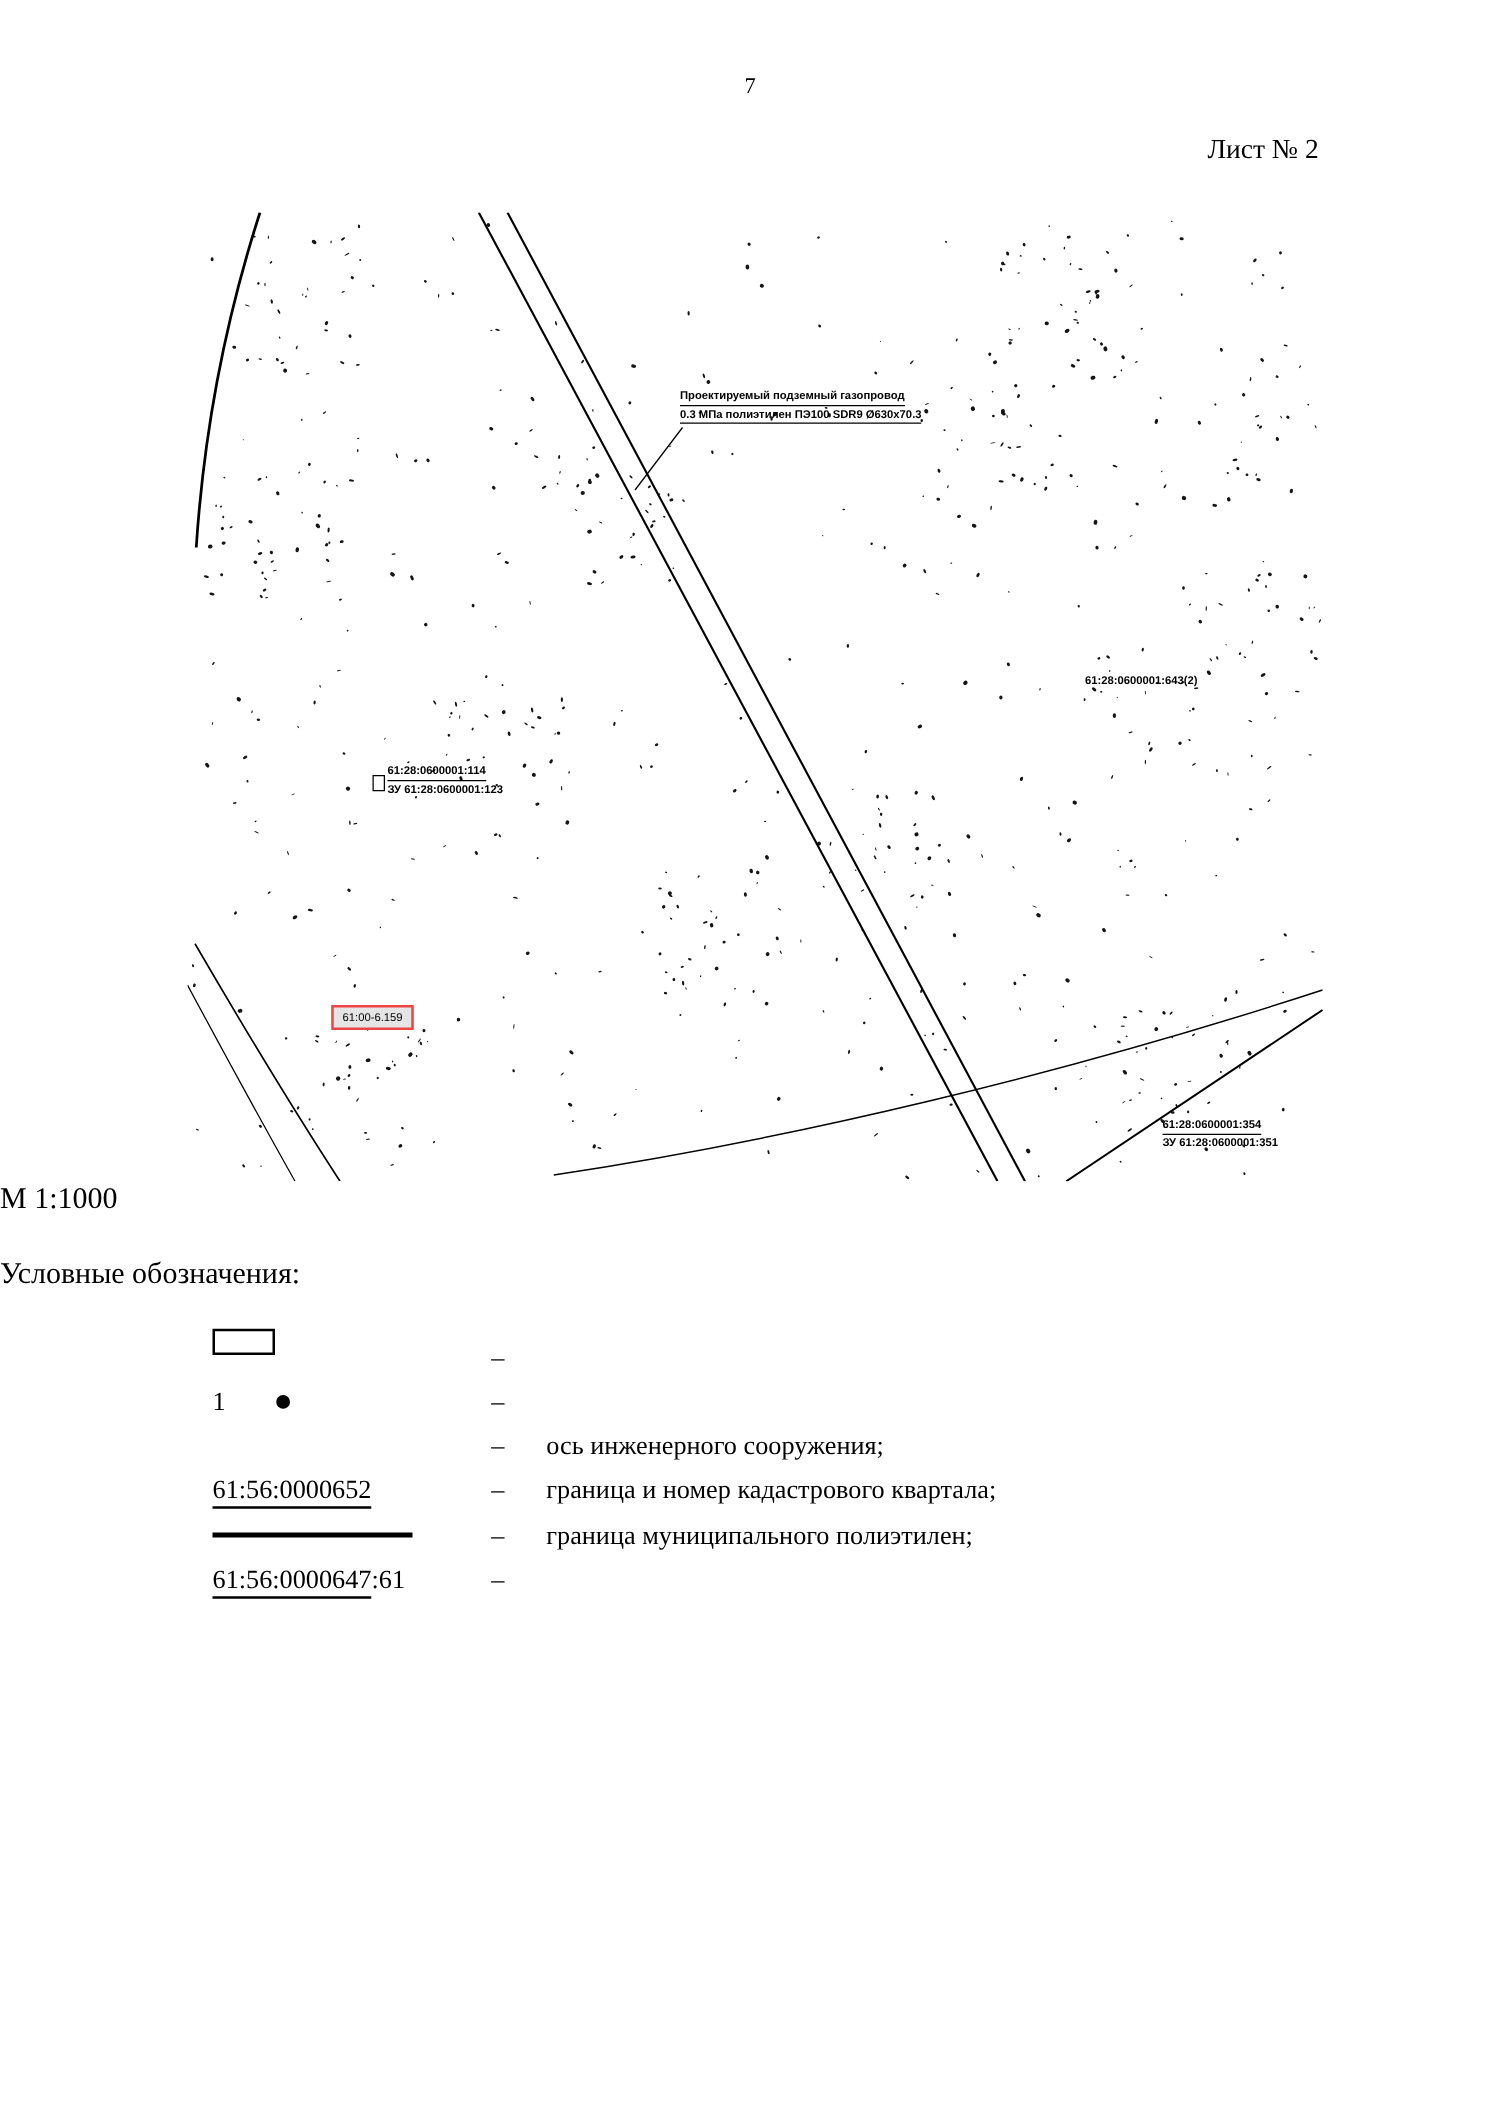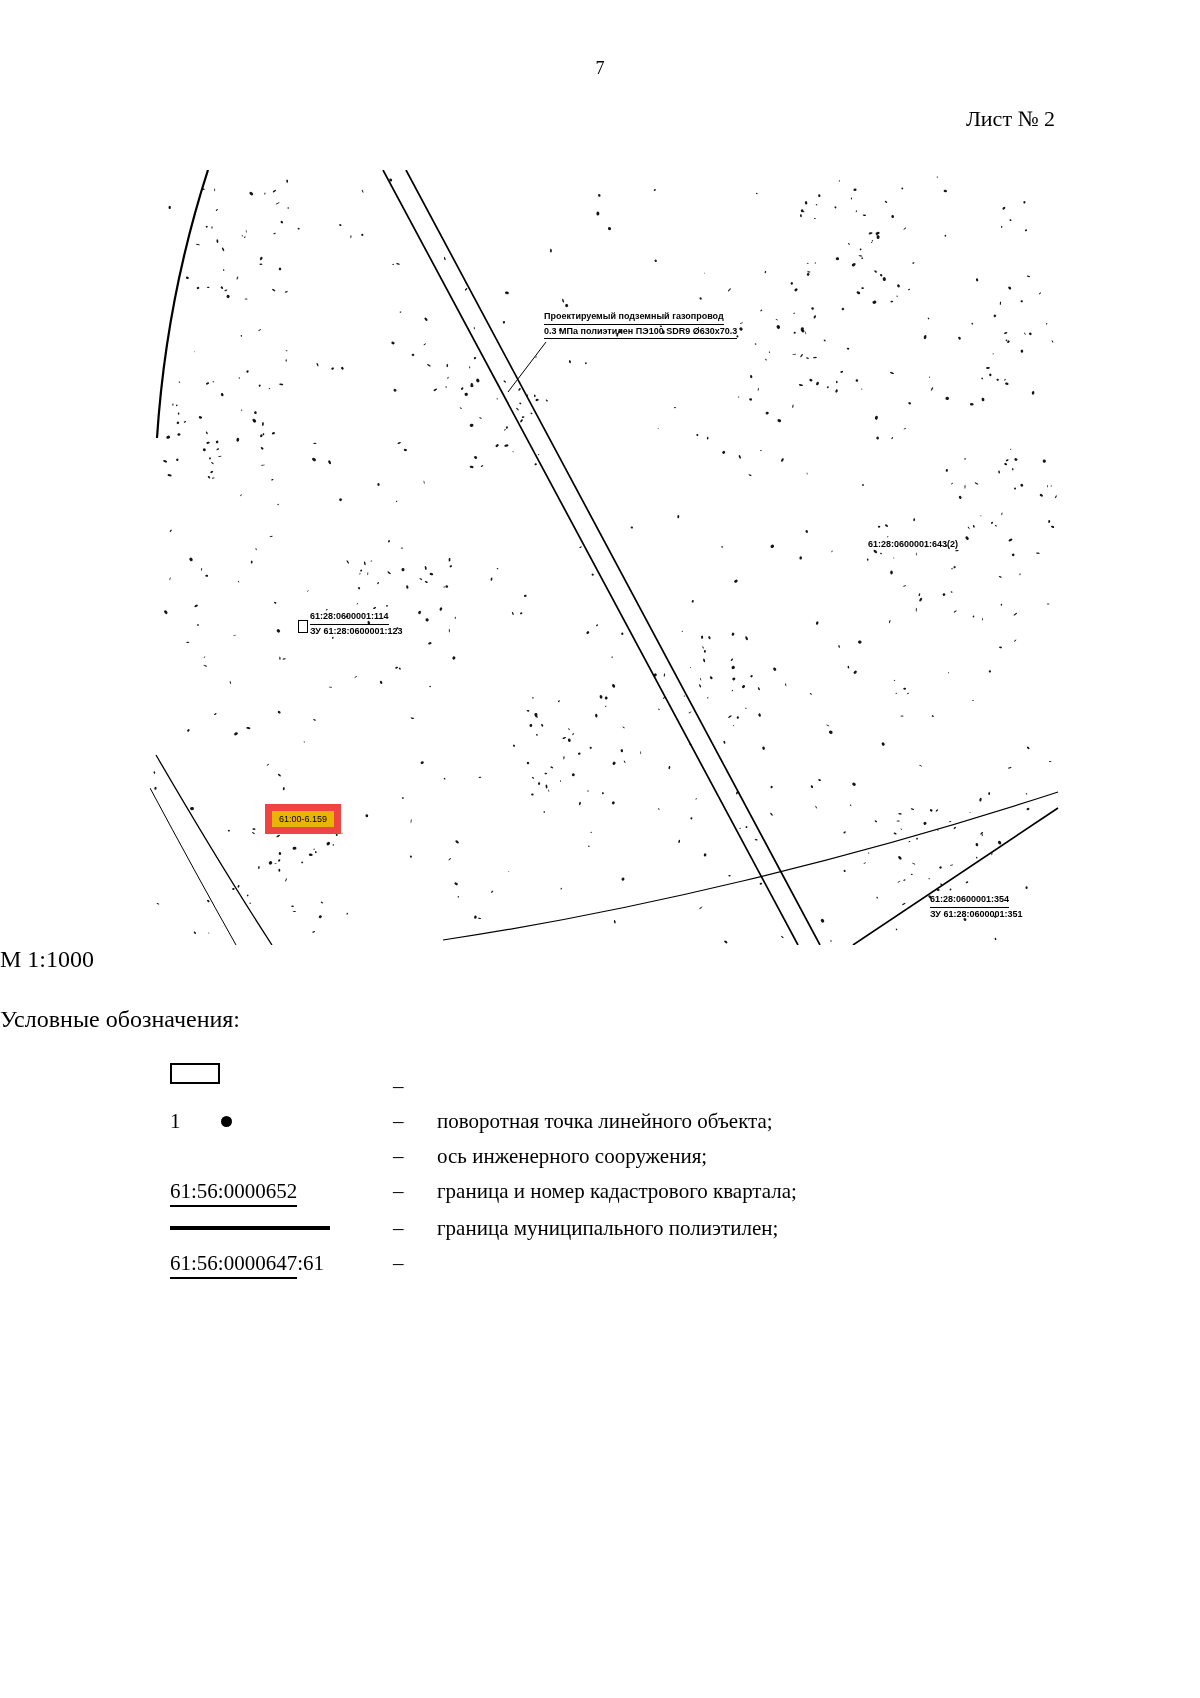--- a/index.html
+++ b/index.html
@@ -28,23 +28,23 @@
   .mline{stroke:#000;fill:none;}
   .lbl{
     position:absolute;
     font-family:"Liberation Sans","DejaVu Sans",sans-serif;
     font-size:9px;font-weight:bold;line-height:1.4;
     white-space:nowrap;color:#000;
   }
   .lbl .ul{display:inline-block;border-bottom:1px solid #000;padding-bottom:1px;}
   .map-box{
     position:absolute;
-    border:7px solid #ef4444;
+    border:2px solid #ef4444;
     font-family:"Liberation Sans","DejaVu Sans",sans-serif;
-    font-size:9px;padding:3px 7px;white-space:nowrap;background:#eab308;
+    font-size:9px;padding:3px 7px;white-space:nowrap;background:#e5e5e5;
   }
   .map-square{position:absolute;width:8px;height:11px;border:1px solid #000;}
   
   .scale-label{
     position:absolute;top:946px;left:0;right:0;
     font-size:24px;
   }
   .legend-title{
     position:absolute;top:1006px;left:0;right:0;
     font-size:24px;
@@ -838,21 +838,20 @@
         <div class="sym-rect"></div>
       </div>
       <div class="l-dash dash-mid">–</div>
     </div>
 
     <div class="l-row">
       <div class="l-sym">
         <span class="sym-num">1</span><span class="sym-dot"></span>
       </div>
       <div class="l-dash">–</div>
-      <div class="l-text">поворотная точка линейного объекта;</div>
     </div>
 
     <div class="l-row">
       <div class="l-sym"></div>
       <div class="l-dash">–</div>
       <div class="l-text">ось инженерного сооружения;</div>
     </div>
 
     <div class="l-row">
       <div class="l-sym">

